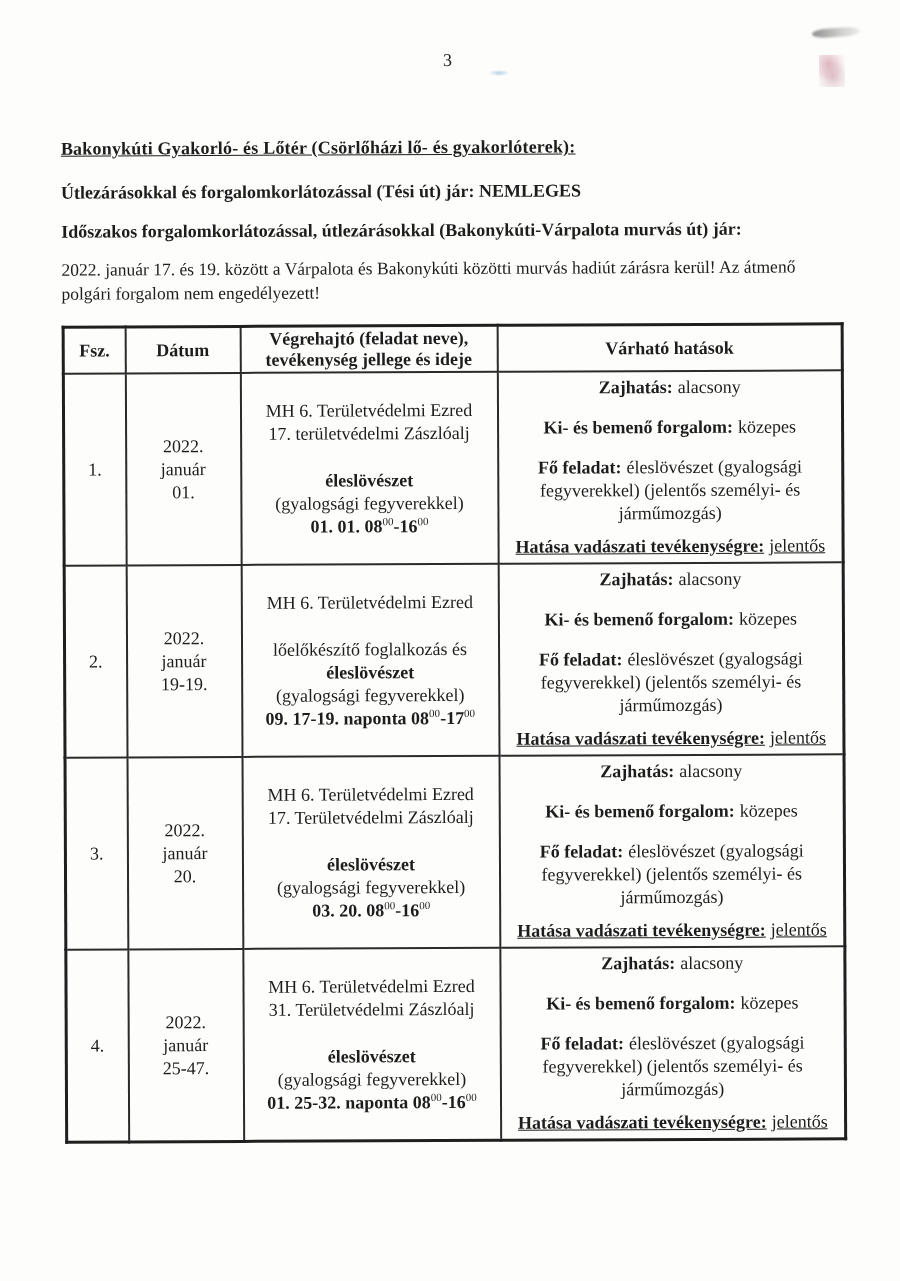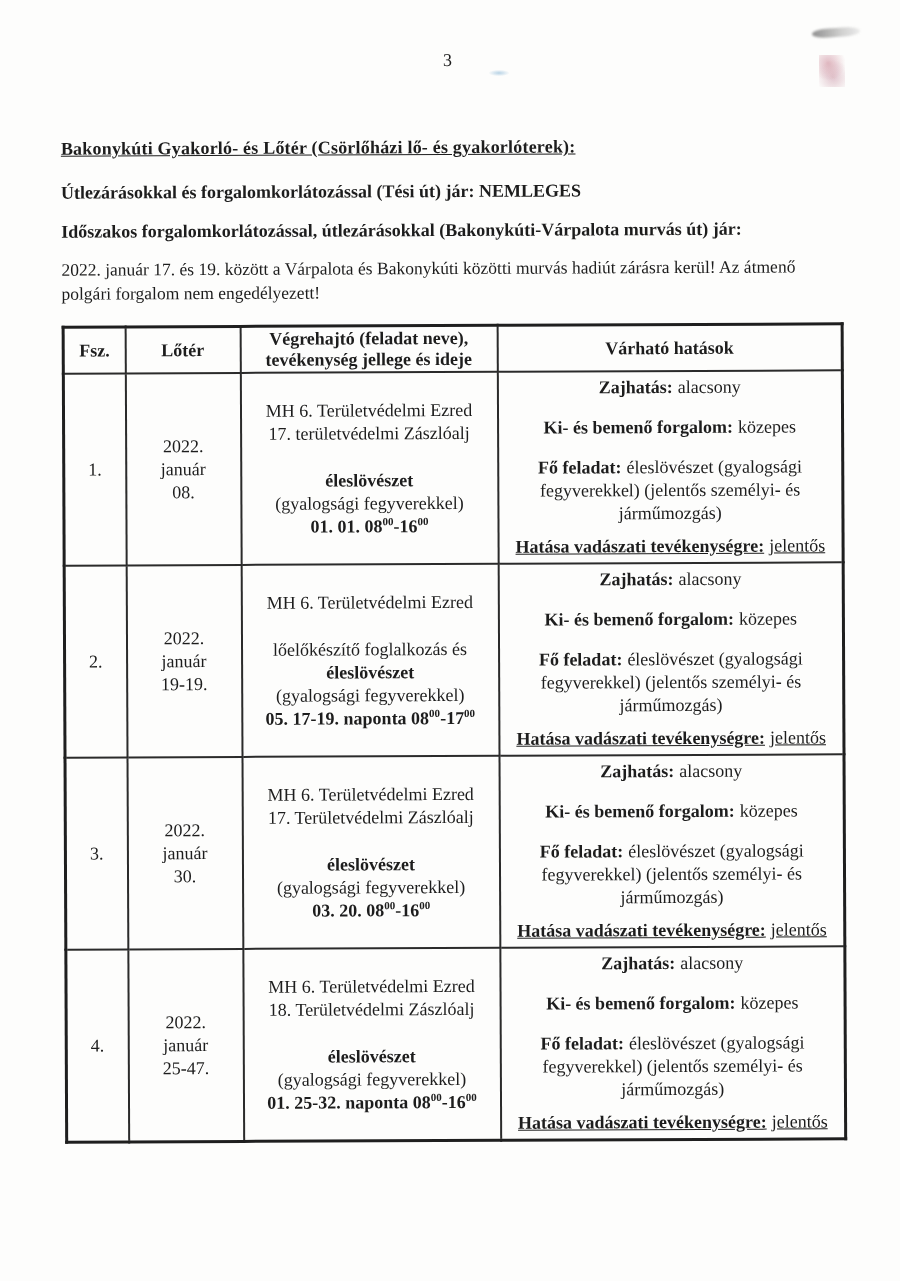--- a/index.html
+++ b/index.html
@@ -48,21 +48,21 @@
   td.c-fsz{text-align:center;}
   td.c-datum{text-align:center;line-height:23px;}
   td.c-task{height:190px;}
   .task-inner{
     display:flex;flex-direction:column;justify-content:center;align-items:center;
     height:190px;line-height:23px;text-align:center;
   }
   .task-spacer{height:24px;}
   .b{font-weight:bold;}
   .lbl{font-weight:bold;margin-right:5px;}
-  sup{font-size:11px;font-weight:bold;line-height:0;vertical-align:super;}
+  sup{font-size:11px;font-weight:normal;line-height:0;vertical-align:super;}
   td.c-fx{height:190px;}
   .fx-inner{
     display:flex;flex-direction:column;align-items:center;
     height:186px;padding:2px 6px;box-sizing:border-box;
     text-align:center;line-height:23px;
   }
   .fx-gap{height:17px;}
   .fx-hunt{
     margin-top:auto;
     text-decoration:underline;
@@ -109,34 +109,34 @@
       <table class="sched">
         <colgroup>
           <col style="width:62px">
             <col style="width:115px">
             <col style="width:257px">
             <col style="width:345px">
         </colgroup>
         <tbody>
             <tr>
           <th>Fsz.</th>
-          <th>Lőtér</th>
+          <th>Dátum</th>
           <th>
             <div>Végrehajtó (feladat neve),</div>
             <div>tevékenység jellege és ideje</div>
           </th>
           <th>Várható hatások</th>
         </tr>
 
         <tr>
           <td class="c-fsz">1.</td>
           <td class="c-datum">
             <div>2022.</div>
             <div>január</div>
-            <div>08.</div>
+            <div>01.</div>
           </td>
           <td class="c-task">
             <div class="task-inner">
               <div>MH 6. Területvédelmi Ezred</div>
               <div>17. területvédelmi Zászlóalj</div>
               <div class="task-spacer"></div>
               <div class="b">éleslövészet</div>
               <div>(gyalogsági fegyverekkel)</div>
               <div class="b"><span>01. 01. 08</span><sup>00</sup><span>-16</span><sup>00</sup></div>
             </div>
@@ -160,41 +160,41 @@
             <div>január</div>
             <div>19-19.</div>
           </td>
           <td class="c-task">
             <div class="task-inner">
               <div>MH 6. Területvédelmi Ezred</div>
               <div class="task-spacer"></div>
               <div>lőelőkészítő foglalkozás és</div>
               <div class="b">éleslövészet</div>
               <div>(gyalogsági fegyverekkel)</div>
-              <div class="b"><span>05. 17-19. naponta 08</span><sup>00</sup><span>-17</span><sup>00</sup></div>
+              <div class="b"><span>09. 17-19. naponta 08</span><sup>00</sup><span>-17</span><sup>00</sup></div>
             </div>
           </td>
           <td class="c-fx">
             <div class="fx-inner">
               <div><span class="lbl">Zajhatás:</span><span>alacsony</span></div>
               <div class="fx-gap"></div>
               <div><span class="lbl">Ki- és bemenő forgalom:</span><span>közepes</span></div>
               <div class="fx-gap"></div>
               <div><span class="lbl">Fő feladat:</span><span>éleslövészet (gyalogsági fegyverekkel) (jelentős személyi- és járműmozgás)</span></div>
               <div class="fx-hunt"><span class="lbl">Hatása vadászati tevékenységre:</span><span>jelentős</span></div>
             </div>
           </td>
         </tr>
 
         <tr>
           <td class="c-fsz">3.</td>
           <td class="c-datum">
             <div>2022.</div>
             <div>január</div>
-            <div>30.</div>
+            <div>20.</div>
           </td>
           <td class="c-task">
             <div class="task-inner">
               <div>MH 6. Területvédelmi Ezred</div>
               <div>17. Területvédelmi Zászlóalj</div>
               <div class="task-spacer"></div>
               <div class="b">éleslövészet</div>
               <div>(gyalogsági fegyverekkel)</div>
               <div class="b"><span>03. 20. 08</span><sup>00</sup><span>-16</span><sup>00</sup></div>
             </div>
@@ -214,21 +214,21 @@
         <tr>
           <td class="c-fsz">4.</td>
           <td class="c-datum">
             <div>2022.</div>
             <div>január</div>
             <div>25-47.</div>
           </td>
           <td class="c-task">
             <div class="task-inner">
               <div>MH 6. Területvédelmi Ezred</div>
-              <div>18. Területvédelmi Zászlóalj</div>
+              <div>31. Területvédelmi Zászlóalj</div>
               <div class="task-spacer"></div>
               <div class="b">éleslövészet</div>
               <div>(gyalogsági fegyverekkel)</div>
               <div class="b"><span>01. 25-32. naponta 08</span><sup>00</sup><span>-16</span><sup>00</sup></div>
             </div>
           </td>
           <td class="c-fx">
             <div class="fx-inner">
               <div><span class="lbl">Zajhatás:</span><span>alacsony</span></div>
               <div class="fx-gap"></div>

